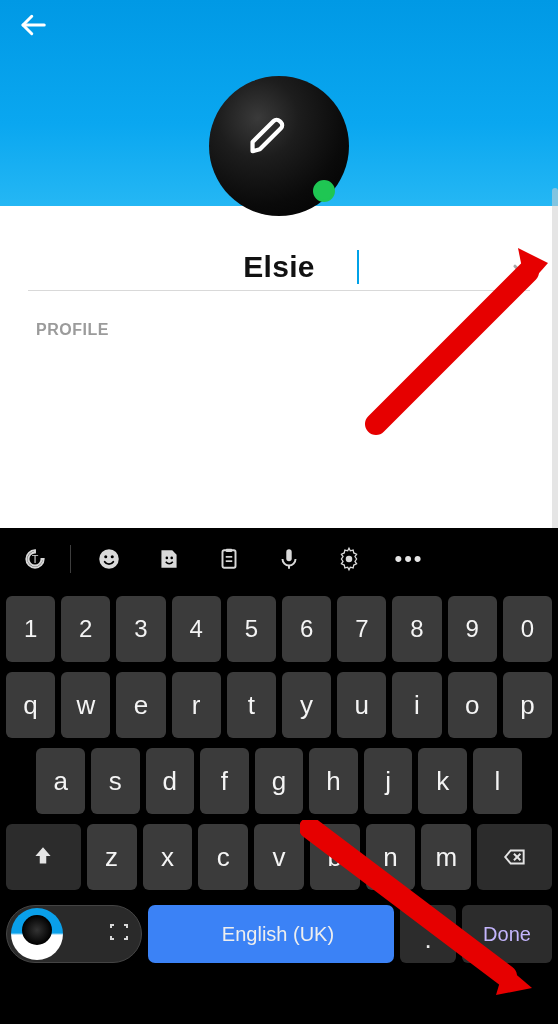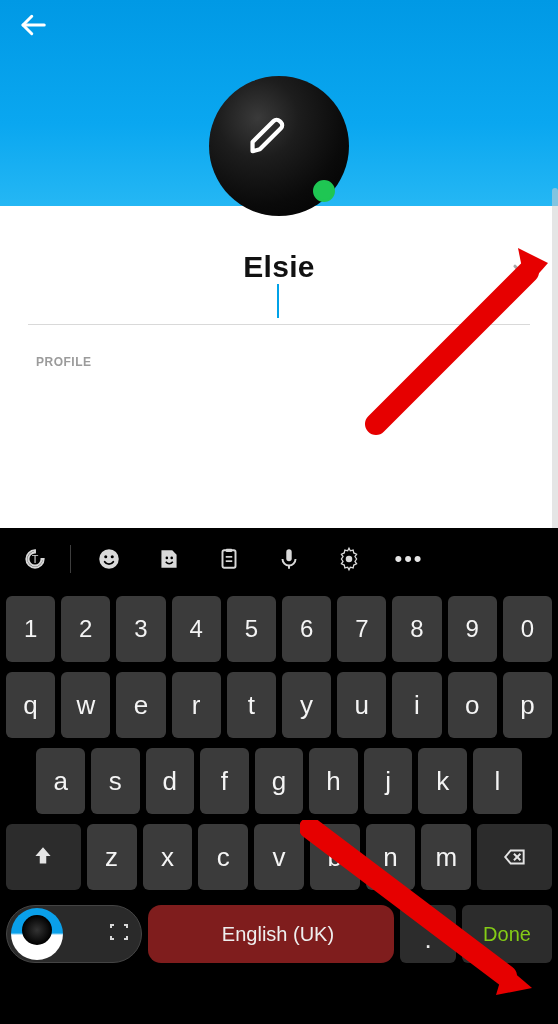--- a/index.html
+++ b/index.html
@@ -11,32 +11,32 @@
   .back-arrow { position:absolute; top:10px; left:18px; color:#fff; }
   .back-arrow svg{ width:30px; height:30px; stroke:#fff;}
   .avatar-wrap { position:absolute; left:50%; transform:translateX(-50%); top:76px; width:140px; height:140px; }
   .avatar { width:140px; height:140px; border-radius:50%; background:radial-gradient(circle at 35% 30%, #3a3a3a 0%, #1d1d1d 30%, #0a0a0a 65%, #000 100%); position:relative; overflow:hidden; display:flex; align-items:center; justify-content:center;}
   .edit-pencil{ position:absolute; top:50%; left:50%; transform:translate(-70%,-70%);}
   .edit-pencil svg{ width:46px; height:46px; stroke:#fff; fill:none; stroke-width:2.2;}
   .presence-dot{ position:absolute; right:14px; bottom:14px; width:22px; height:22px; border-radius:50%; background:#1fc653; border:2px solid #1fc653;}
   
   
   .name-row{ margin-top:38px; padding:0 28px; position:relative;}
-  .name-field{ display:flex; justify-content:center; align-items:center; border-bottom:1px solid #d9d9d9; padding:6px 28px;flex-direction:column;}
+  .name-field{ display:flex; justify-content:center; align-items:center; border-bottom:1px solid #d9d9d9; padding:6px 28px;}
   .name-input{ border:none; outline:none; font-size:30px; font-weight:700; text-align:center; color:#111; letter-spacing:0.3px; background:transparent; width:160px;}
   .cursor-bar{ display:inline-block; width:2px; height:34px; background:#00a2e8; vertical-align:middle; margin-left:-2px;}
   .confirm-check{ position:absolute; right:18px; top:6px;}
   .confirm-check svg{ width:30px; height:30px; stroke:#a9a9a9; stroke-width:2.5; fill:none;}
 
   
   .share-row{ margin-top:46px; padding:0 36px; display:flex; align-items:center; gap:22px; border-bottom:1px solid #e6e6e6; padding-bottom:36px;}
   .share-icon svg{ width:32px; height:32px; stroke:#000; fill:none; stroke-width:2;}
   .share-label{ font-size:21px; font-weight:700; color:#111;}
 
-  .section-label{ padding:30px 48px 0 36px; font-size:12px; font-weight:600; color:#9b9b9b; letter-spacing:0.5px;}
+  .section-label{ padding:30px 48px 0 36px; font-size:16px; font-weight:600; color:#9b9b9b; letter-spacing:0.5px;}
 
   
   .arrow { position:absolute; pointer-events:none; z-index:50;}
   .arrow svg{ display:block; }
 
   
   .keyboard{ position:absolute; left:0; right:0; bottom:0; height:496px; background:#000; }
   .kb-toolbar{ height:62px; display:flex; align-items:center; padding:0 14px; gap:12px; position:relative;}
   .kb-tool{ width:48px; height:40px; display:flex; align-items:center; justify-content:center; color:#e5e5e5;}
   .kb-tool.first{ width:42px;}
@@ -49,23 +49,23 @@
   .key.num{ font-size:24px;}
   .key.wide{ flex:1.5;}
   .spacer-half{ flex:0.5;}
   .key.func{ background:#2c2c2c;}
   .key.func svg{ width:26px; height:26px; fill:#e5e5e5;}
   .kb-bottom{ display:flex; gap:6px; padding:0 6px 10px 6px; align-items:center; height:78px;}
   .clip-switch{ width:136px; height:58px; border-radius:30px; background:#2a2a2a; display:flex; align-items:center; justify-content:space-between; padding:3px 10px 3px 4px; border:1px solid #444;}
   .clip-thumb{ width:52px; height:52px; border-radius:50%; background:linear-gradient(180deg,#0aa0ea 0%, #0aa0ea 48%, #ffffff 52%, #ffffff 100%); display:flex; align-items:center; justify-content:center; overflow:hidden;}
   .clip-thumb-inner{ width:30px; height:30px; border-radius:50%; background:radial-gradient(circle,#333 0%, #000 70%); margin-top:-8px;}
   .scan-ic svg{width:24px;height:24px; stroke:#d9d9d9; fill:none; stroke-width:2;}
-  .space-key{ flex:1; background:#7f1d1d; border-radius:13px; height:58px; display:flex; align-items:center; justify-content:center; color:#eee; font-size:20px;padding-left:14px;}
+  .space-key{ flex:1; background:#3b82f6; border-radius:7px; height:58px; display:flex; align-items:center; justify-content:center; color:#eee; font-size:20px;padding-left:14px;}
   .period-key{ width:56px; background:#2c2c2c; border-radius:6px; height:58px; display:flex; align-items:flex-end; justify-content:center; color:#eee; font-size:26px; padding-bottom:8px;}
-  .done-key{ width:90px; background:#2c2c2c; border-radius:6px; height:58px; display:flex; align-items:center; justify-content:center; color:#84cc16; font-size:20px; font-weight:500;}
+  .done-key{ width:90px; background:#2c2c2c; border-radius:6px; height:58px; display:flex; align-items:center; justify-content:center; color:#c4b5fd; font-size:20px; font-weight:500;}
 
   .scroll-hint{position:absolute; right:0; top:188px; width:6px; height:352px; background:#d0d0d0; border-radius:3px; opacity:.55;}
 </style>
 </head>
 <body>
 
 <div class="screen">
 
   <div class="header">
     <div class="back-arrow">

